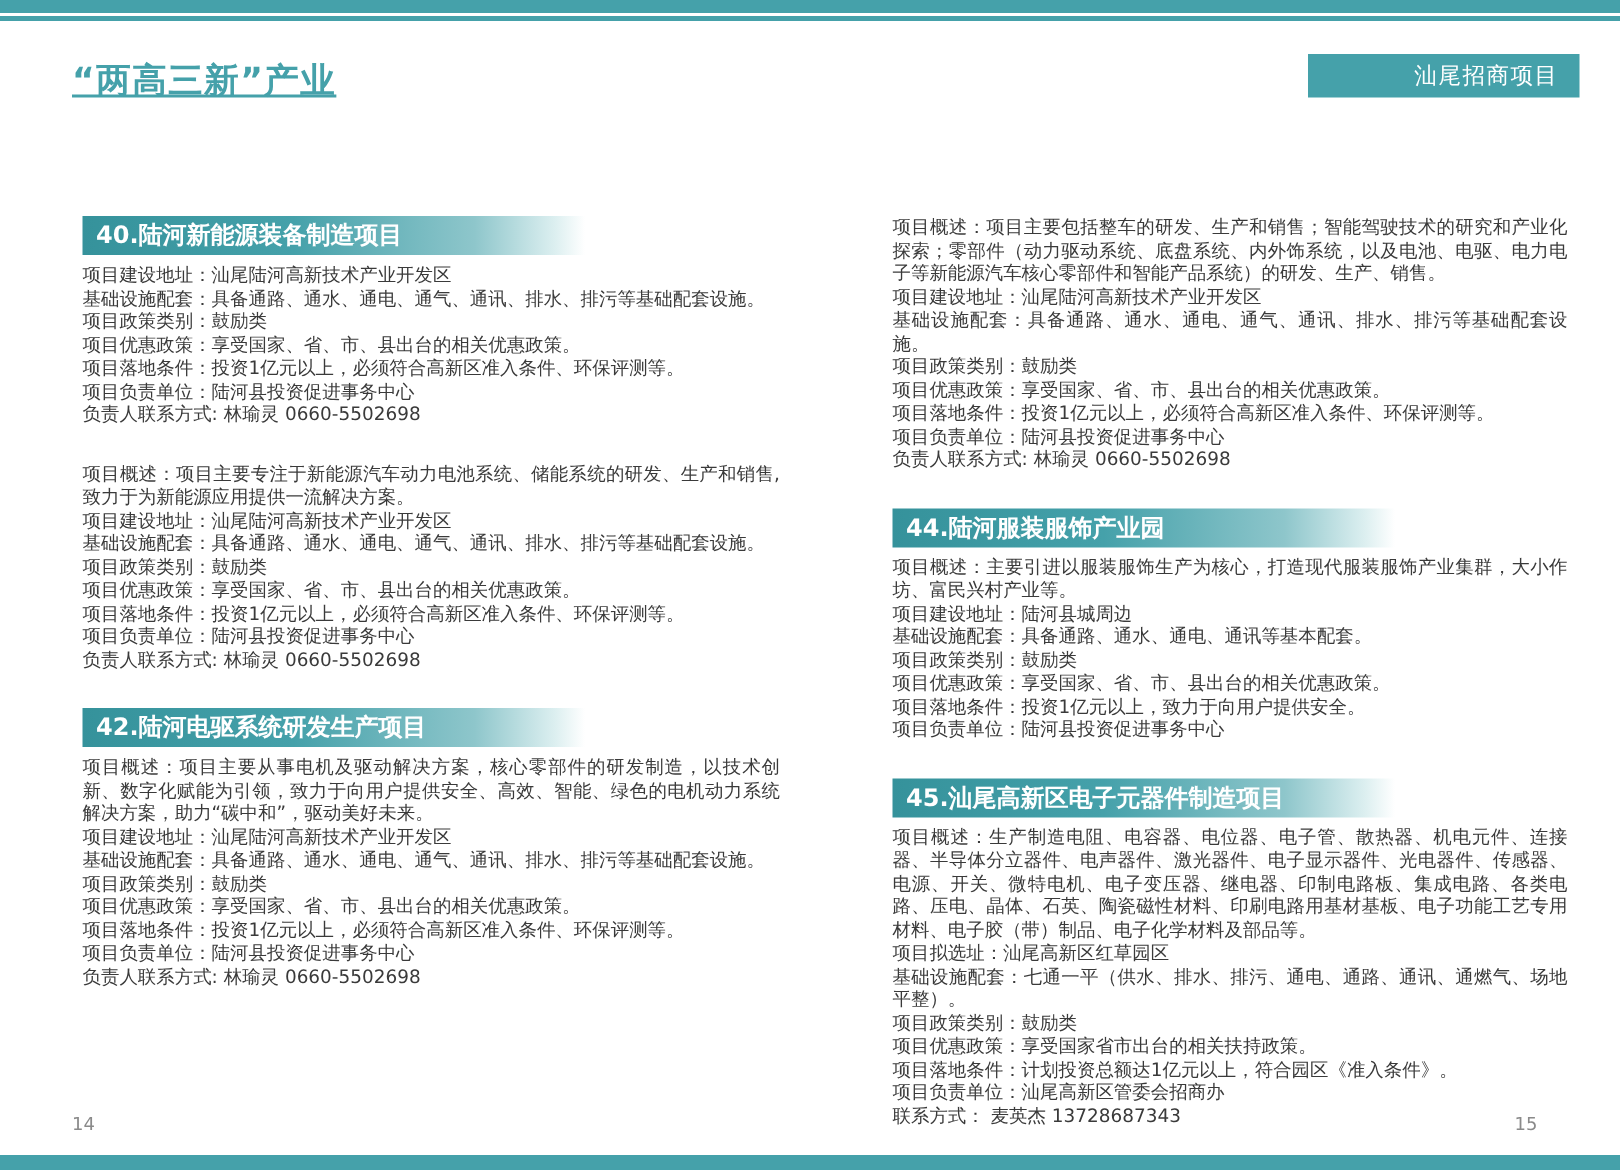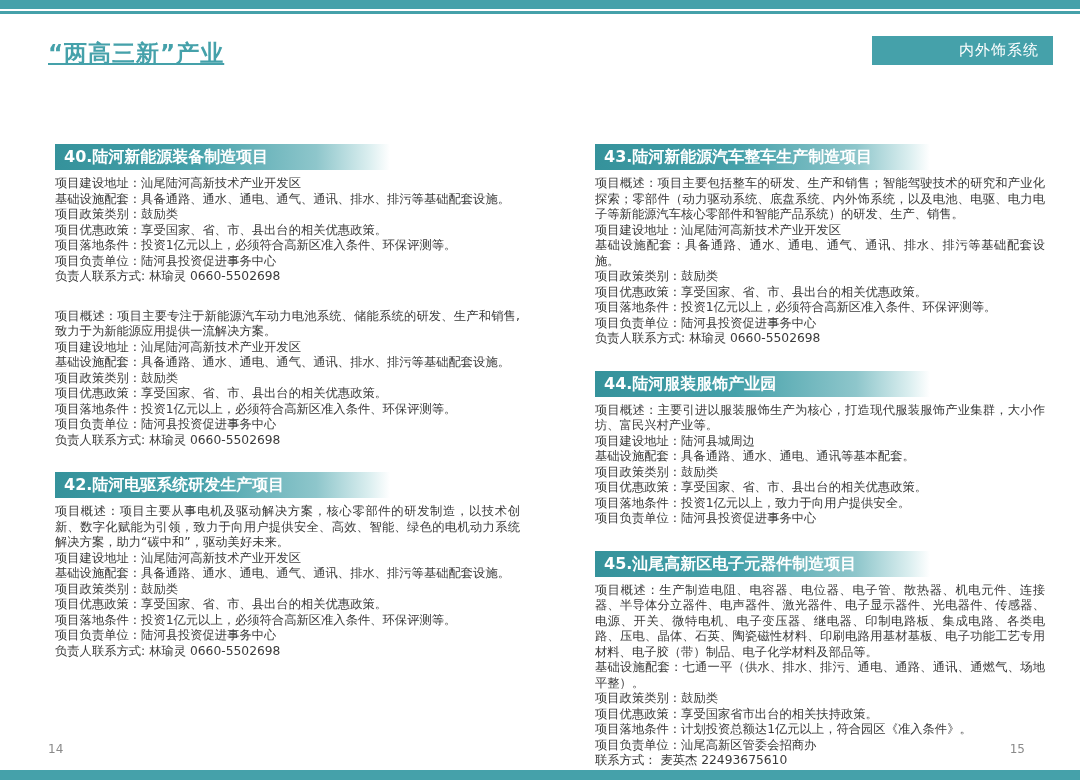--- a/index.html
+++ b/index.html
@@ -69,21 +69,21 @@
   .page-num.left { left: 48px; }
   .page-num.right { right: 55px; text-align: center; }
 </style>
 </head>
 <body>
 
 <div class="page">
   <div class="top-band"></div>
 
   <div class="section-title">“两高三新”产业</div>
-  <div class="corner-badge">内外饰系统</div>
+  <div class="corner-badge">汕尾招商项目</div>
 
   <div class="columns">
     <div class="column left">
   <section class="project">
     <h2 class="project-title">40.陆河新能源装备制造项目</h2>
     <div class="project-body">
             <p class="field">项目建设地址：汕尾陆河高新技术产业开发区</p>
             <p class="field">基础设施配套：具备通路、通水、通电、通气、通讯、排水、排污等基础配套设施。</p>
             <p class="field">项目政策类别：鼓励类</p>
             <p class="field">项目优惠政策：享受国家、省、市、县出台的相关优惠政策。</p>
@@ -115,21 +115,20 @@
             <p class="field">项目政策类别：鼓励类</p>
             <p class="field">项目优惠政策：享受国家、省、市、县出台的相关优惠政策。</p>
             <p class="field">项目落地条件：投资1亿元以上，必须符合高新区准入条件、环保评测等。</p>
             <p class="field">项目负责单位：陆河县投资促进事务中心</p>
             <p class="field">负责人联系方式: 林瑜灵  0660-5502698</p>
           </div>
   </section>
 </div>
     <div class="column right">
   <section class="project">
-    <h2 class="project-title">43.陆河新能源汽车整车生产制造项目</h2>
     <div class="project-body">
             <p class="field">项目概述：项目主要包括整车的研发、生产和销售；智能驾驶技术的研究和产业化探索；零部件（动力驱动系统、底盘系统、内外饰系统，以及电池、电驱、电力电子等新能源汽车核心零部件和智能产品系统）的研发、生产、销售。</p>
             <p class="field">项目建设地址：汕尾陆河高新技术产业开发区</p>
             <p class="field">基础设施配套：具备通路、通水、通电、通气、通讯、排水、排污等基础配套设施。</p>
             <p class="field">项目政策类别：鼓励类</p>
             <p class="field">项目优惠政策：享受国家、省、市、县出台的相关优惠政策。</p>
             <p class="field">项目落地条件：投资1亿元以上，必须符合高新区准入条件、环保评测等。</p>
             <p class="field">项目负责单位：陆河县投资促进事务中心</p>
             <p class="field">负责人联系方式: 林瑜灵  0660-5502698</p>
           </div>
@@ -145,26 +144,27 @@
             <p class="field">项目优惠政策：享受国家、省、市、县出台的相关优惠政策。</p>
             <p class="field">项目落地条件：投资1亿元以上，致力于向用户提供安全。</p>
             <p class="field">项目负责单位：陆河县投资促进事务中心</p>
           </div>
   </section>
 
   <section class="project">
     <h2 class="project-title">45.汕尾高新区电子元器件制造项目</h2>
     <div class="project-body">
             <p class="field">项目概述：生产制造电阻、电容器、电位器、电子管、散热器、机电元件、连接器、半导体分立器件、电声器件、激光器件、电子显示器件、光电器件、传感器、电源、开关、微特电机、电子变压器、继电器、印制电路板、集成电路、各类电路、压电、晶体、石英、陶瓷磁性材料、印刷电路用基材基板、电子功能工艺专用材料、电子胶（带）制品、电子化学材料及部品等。</p>
+            <p class="field">项目拟选址：汕尾高新区红草园区</p>
             <p class="field">基础设施配套：七通一平（供水、排水、排污、通电、通路、通讯、通燃气、场地平整）。</p>
             <p class="field">项目政策类别：鼓励类</p>
             <p class="field">项目优惠政策：享受国家省市出台的相关扶持政策。</p>
             <p class="field">项目落地条件：计划投资总额达1亿元以上，符合园区《准入条件》。</p>
             <p class="field">项目负责单位：汕尾高新区管委会招商办</p>
-            <p class="field">联系方式： 麦英杰  22493675610</p>
+            <p class="field">联系方式： 麦英杰  13728687343</p>
           </div>
   </section>
 </div>
   </div>
 
   <div class="page-num left">14</div>
   <div class="page-num right">15</div>
 
   <div class="bottom-band"></div>
 </div>

